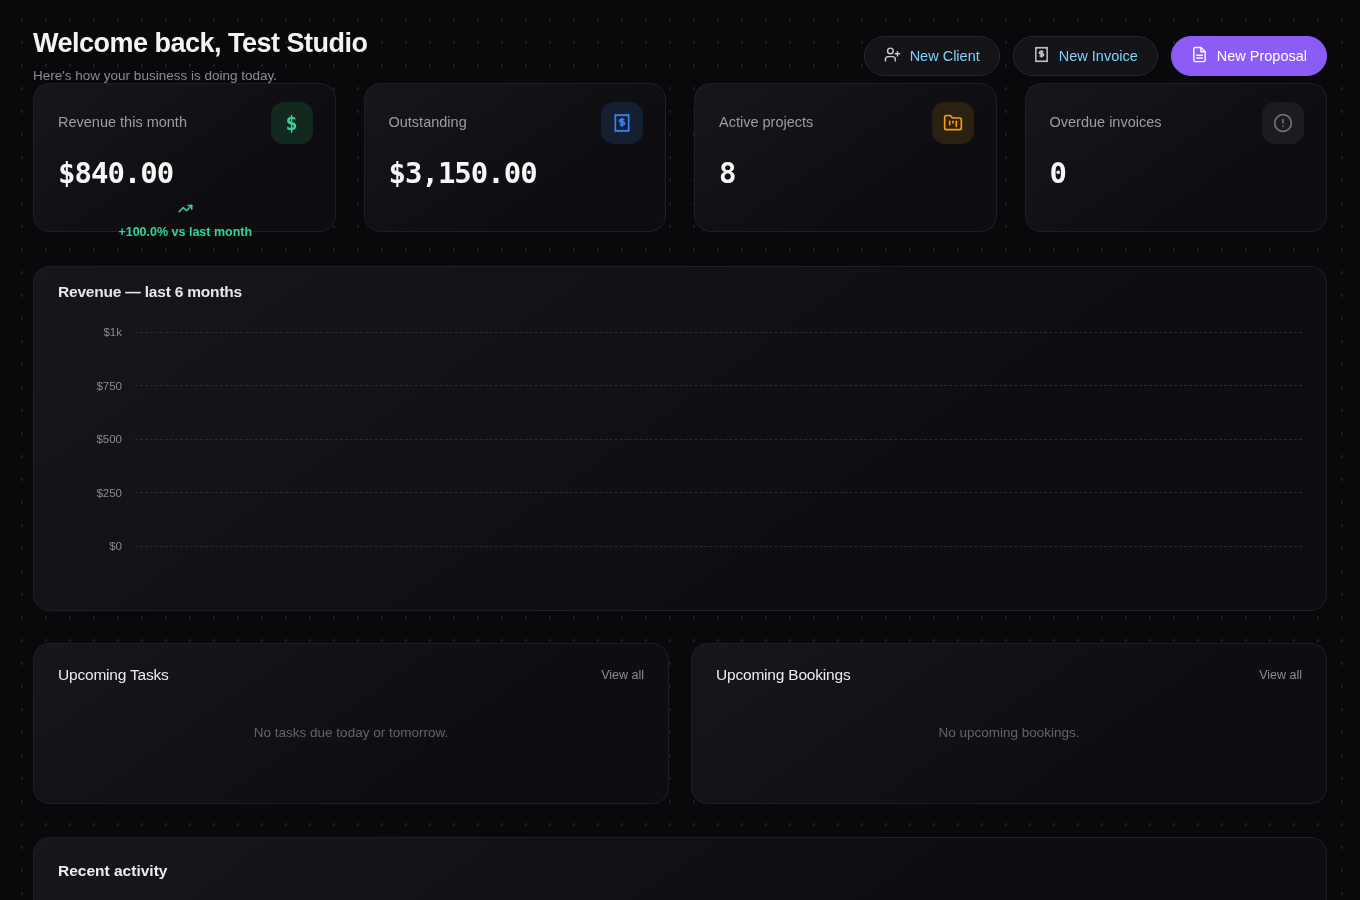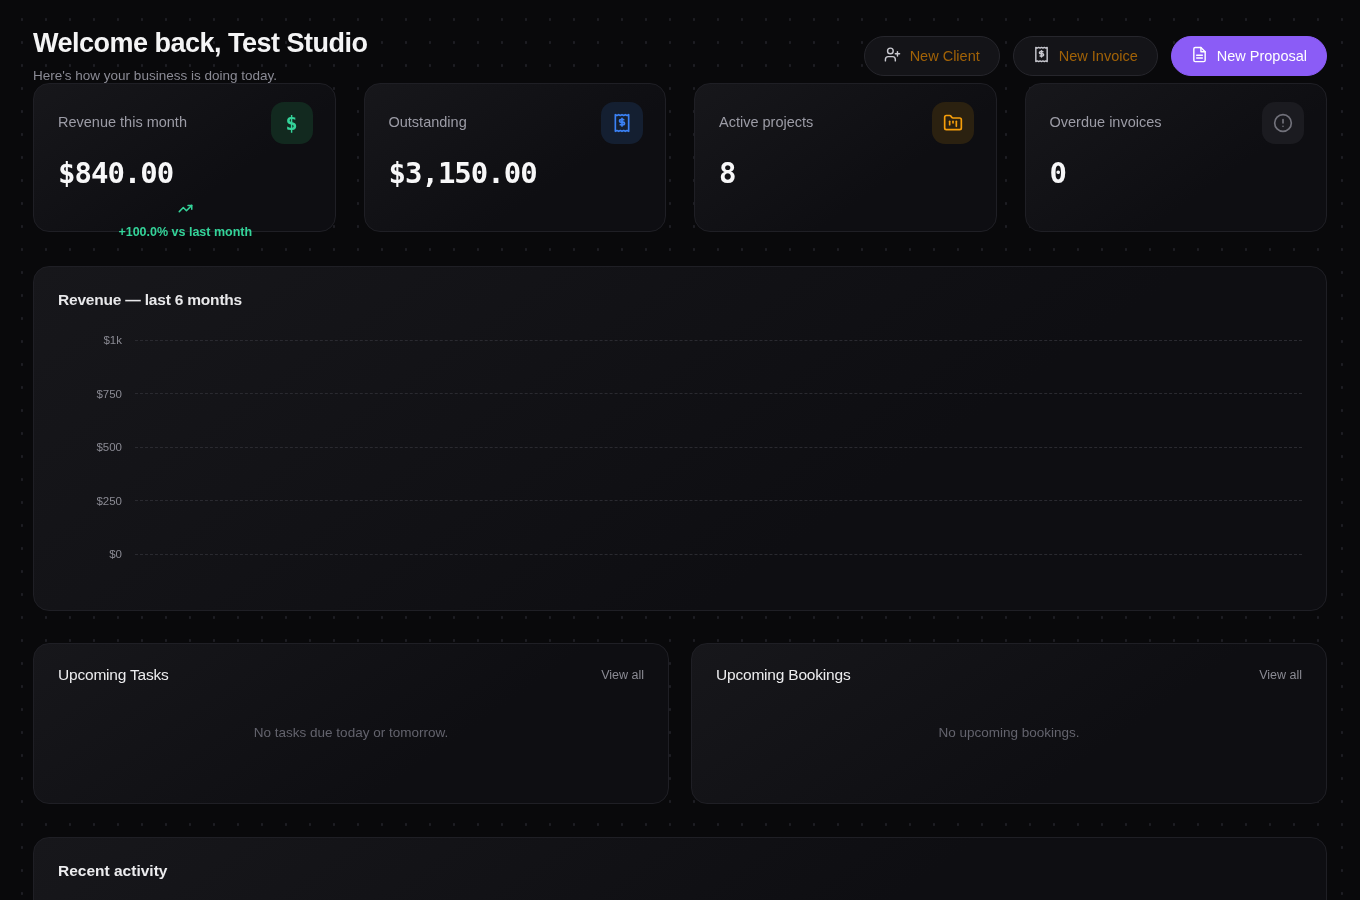--- a/index.html
+++ b/index.html
@@ -15,21 +15,21 @@
   .wrap { padding: 28px 33px 0 33px; }
 
   
   .header { display:flex; justify-content:space-between; align-items:center; }
   .h-title { font-size:27px; font-weight:bold; letter-spacing:-0.5px; color:#f4f4f5; }
   .h-sub { font-size:13.5px; color:#8b8b95; margin-top:9px; }
   .actions { display:flex; gap:13px; align-items:center; }
   .btn {
     display:flex; align-items:center; gap:9px; height:40px; padding:0 19px;
     border-radius:999px; font-size:14.5px; cursor:pointer; white-space:nowrap;
-    background:#141418; border:1px solid #26262c; color:#a16207;
+    background:#141418; border:1px solid #26262c; color:#7dd3fc;
   }
   .btn.primary { background:#8b5cf6; border-color:#8b5cf6; color:#ffffff; }
   .btn svg { flex:0 0 auto; }
 
   
   .card {
     background: linear-gradient(145deg, #17171b 0%, #0e0e12 65%);
     border:1px solid #1f1f25; border-radius:16px;
   }
   .stats { display:flex; gap:28px; }
@@ -41,21 +41,21 @@
     display:flex; align-items:center; justify-content:center;
   }
   .tile .dollar-glyph { font-family:"DejaVu Sans Mono", monospace; font-size:20px; font-weight:bold; }
   .stat-value {
     font-family:"DejaVu Sans Mono", monospace; font-weight:bold;
     font-size:29px; color:#f7f7f8; margin-top:12px; letter-spacing:-1px;
   }
   .stat-trend { display:flex; align-items:center; gap:6px; font-size:12.5px; font-weight:bold; margin-top:11px; }
 
   
-  .chart-card { margin-top:34px; height:345px; padding:24px 24px 0 24px; }
+  .chart-card { margin-top:34px; height:345px; padding:16px 24px 0 24px; }
   .chart-title { font-size:15.5px; font-weight:bold; color:#e8e8ea; letter-spacing:-0.2px; }
   .grid { display:flex; flex-direction:column; justify-content:space-between; height:214px; margin-top:31px; }
   .grid-row { display:flex; align-items:center; height:0; }
   .grid-label { width:77px; text-align:right; padding-right:13px; font-size:11.5px; color:#8a8a93; }
   .grid-line { flex:1; border-top:1px dashed #2a2a30; }
   .x-axis { margin-left:77px; text-align:center; margin-top:6px; font-size:12px; color:#8a8a93; }
 
   
   .two-col { display:flex; gap:22px; margin-top:32px; }
   .panel { flex:1; height:161px; padding:22px 24px; display:flex; flex-direction:column; }

